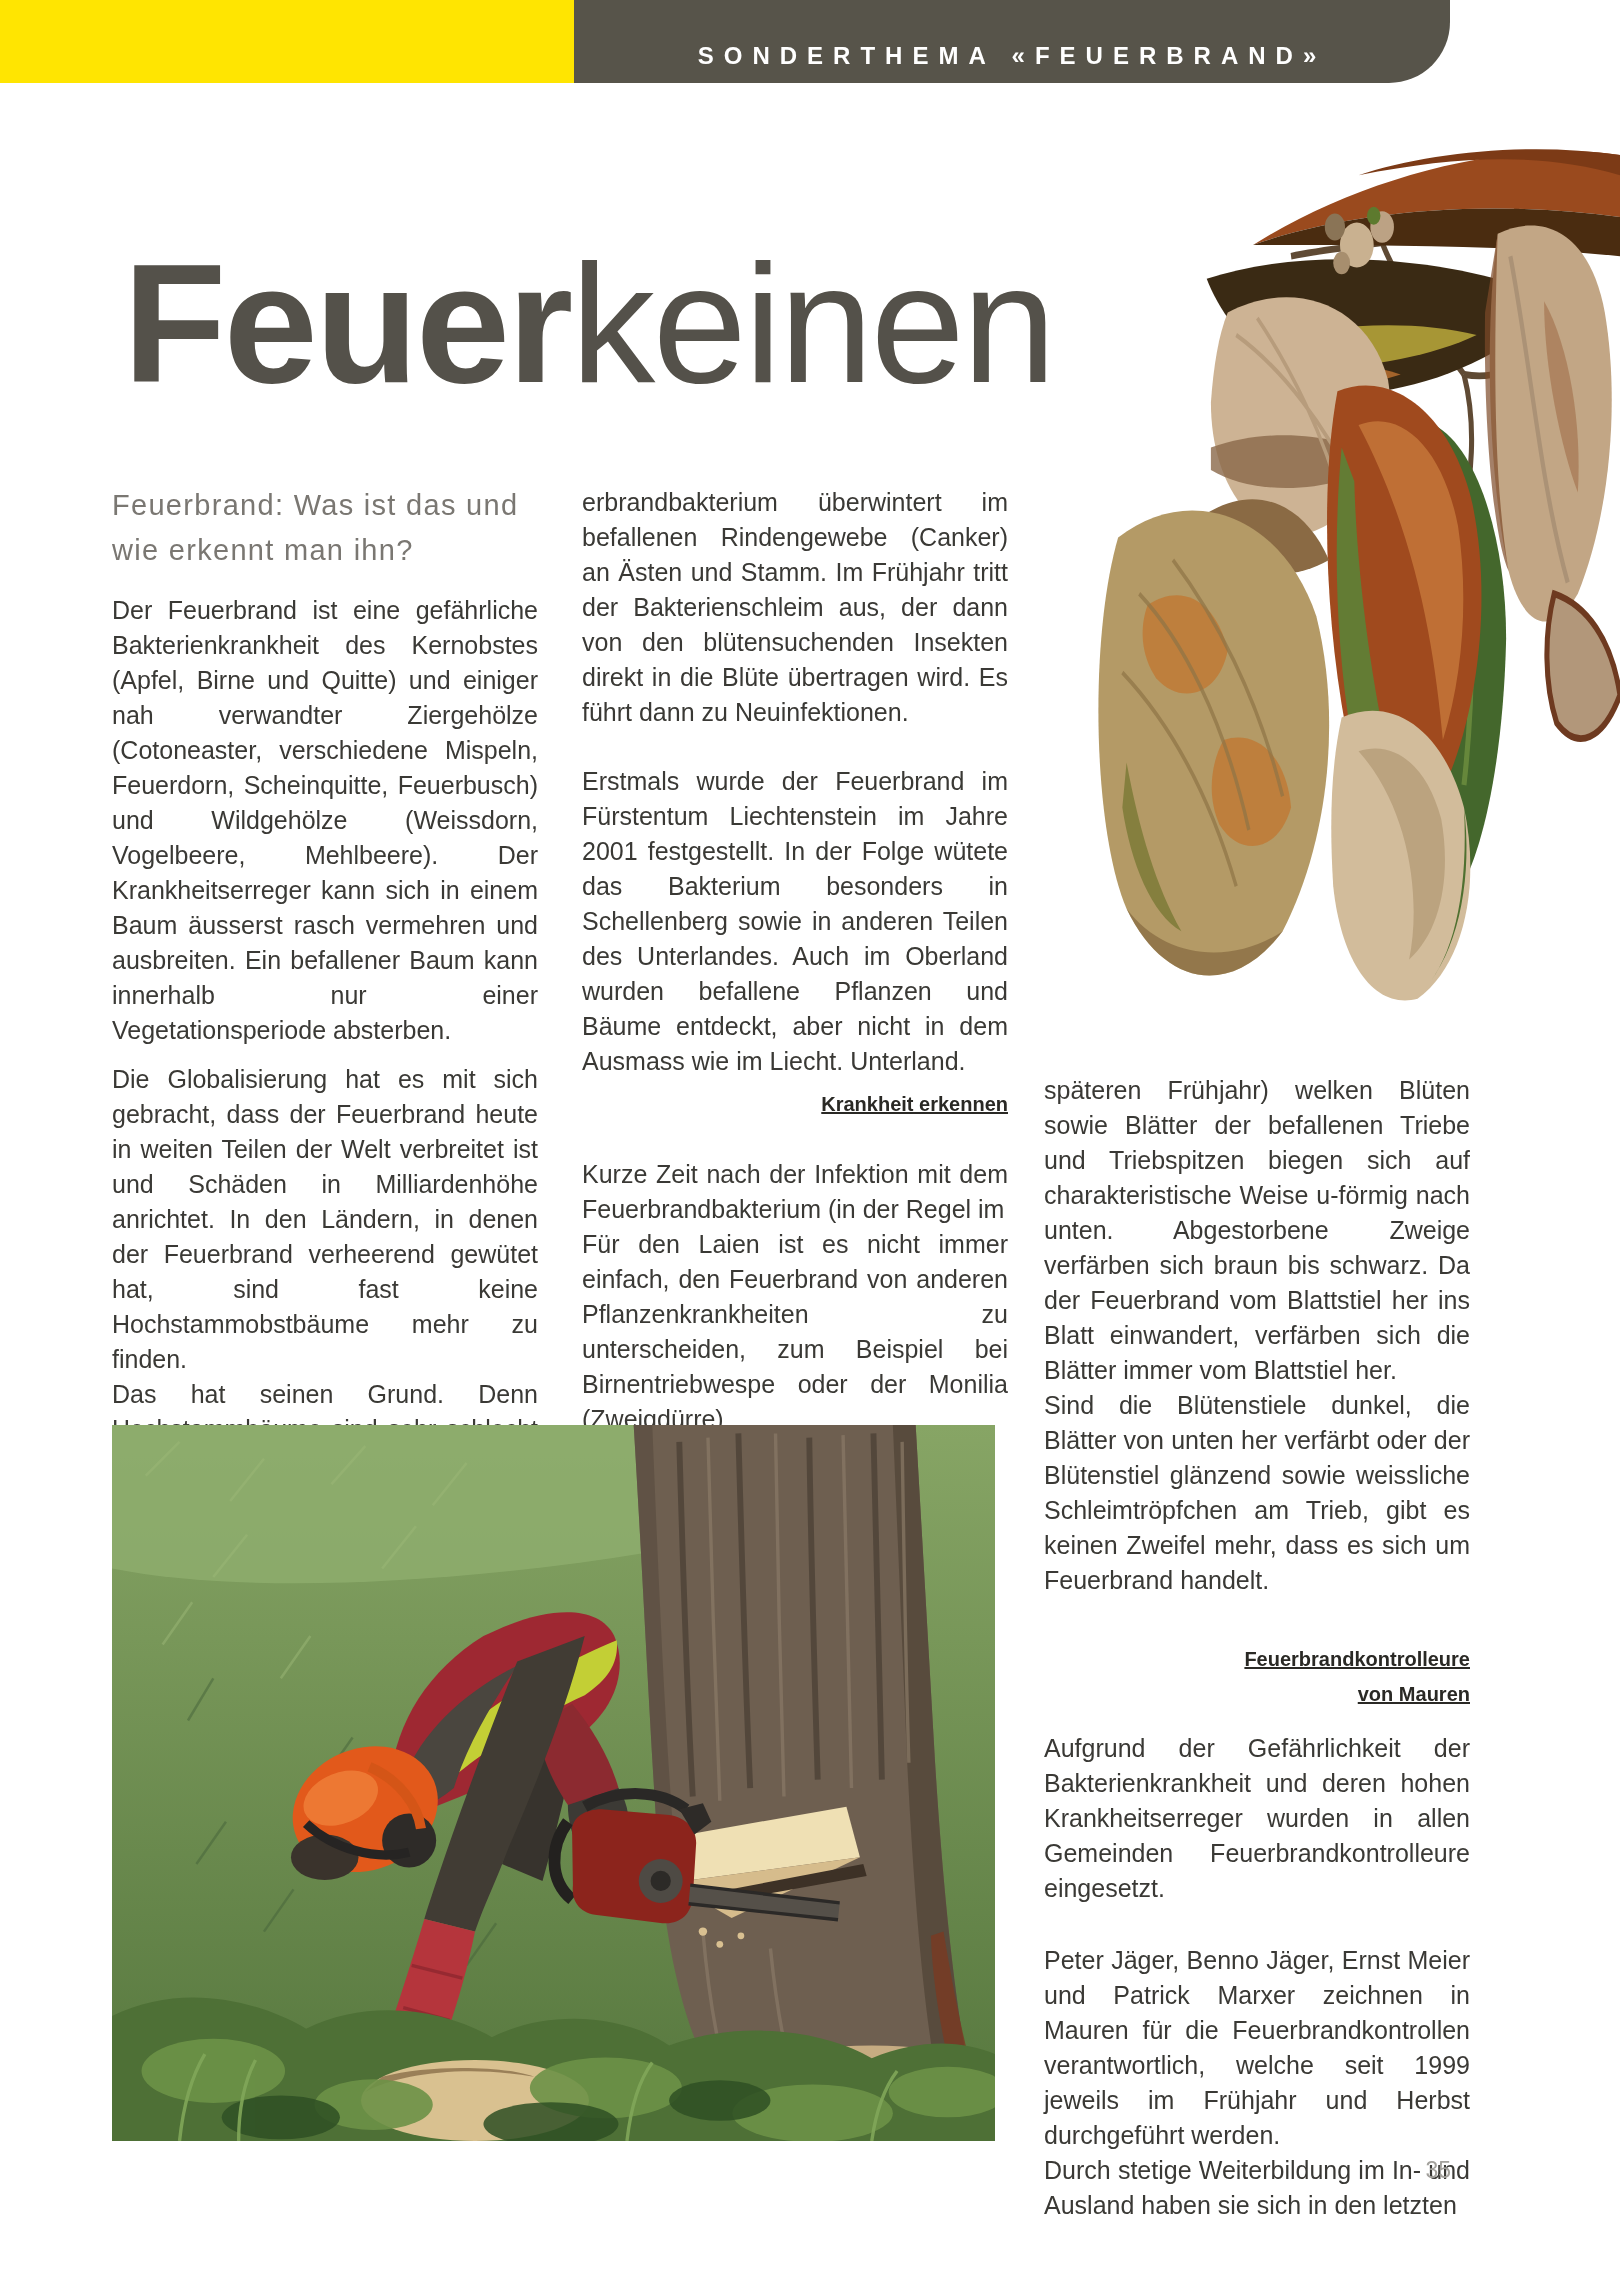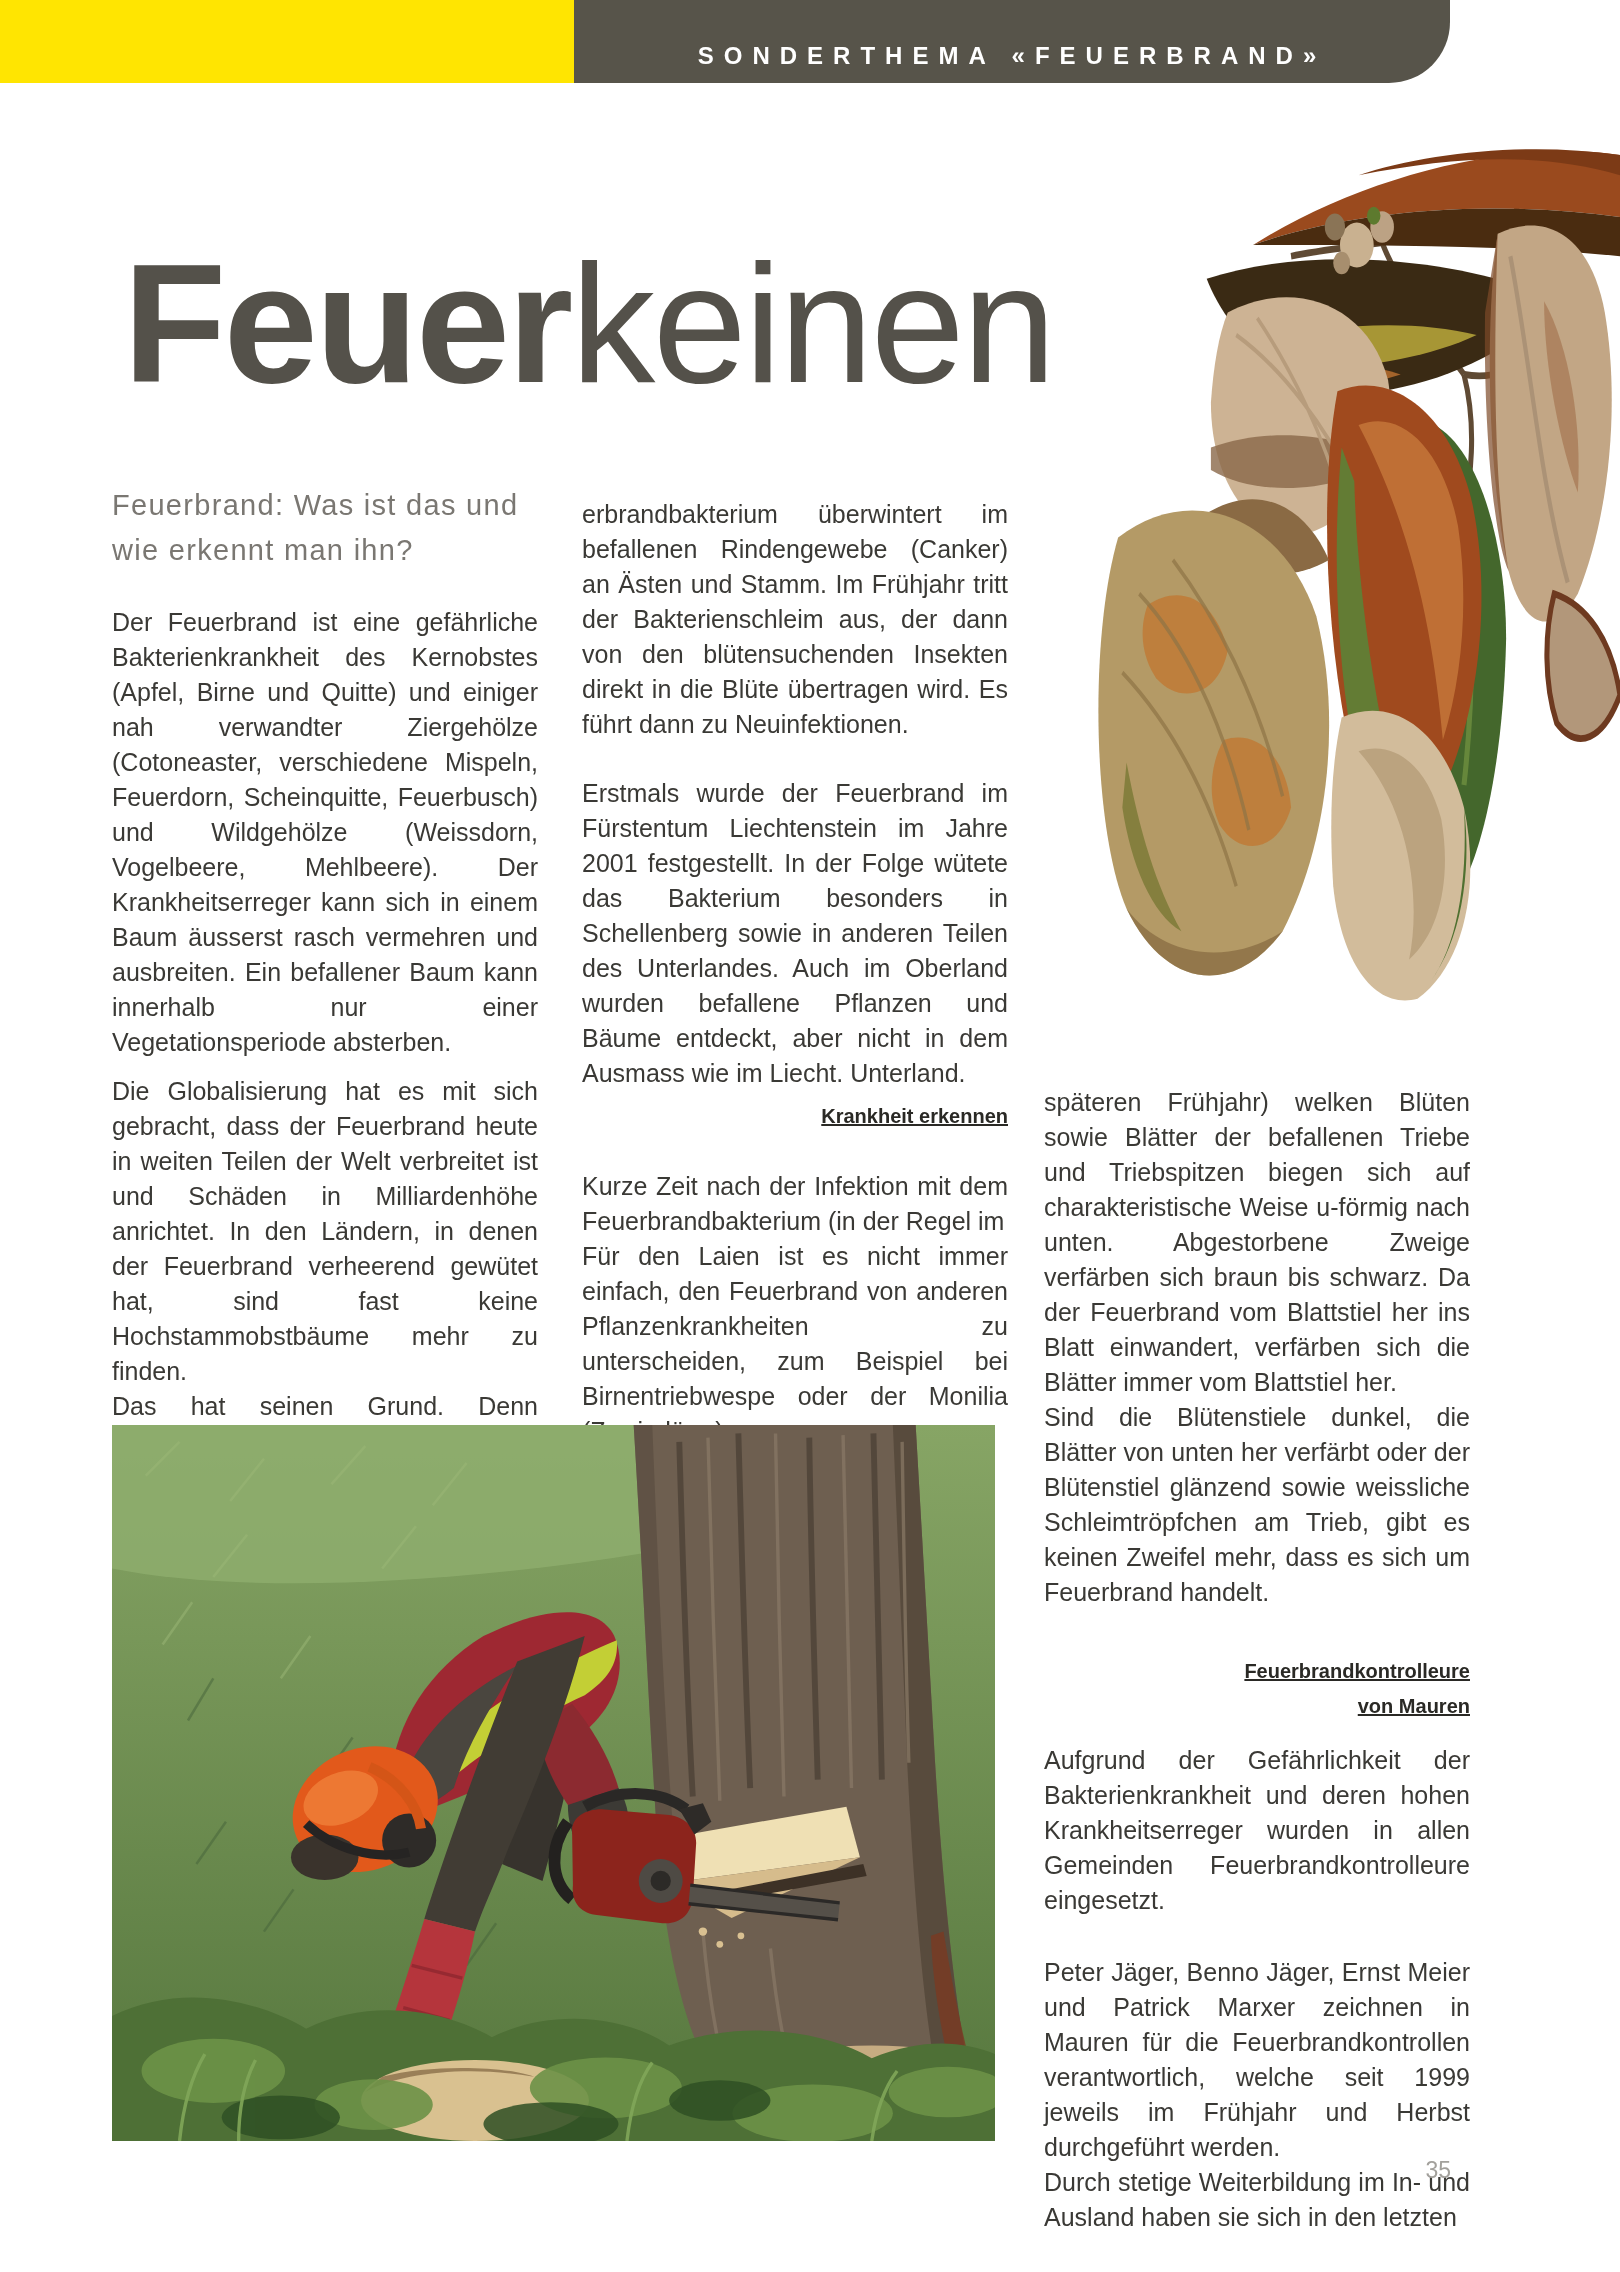--- a/index.html
+++ b/index.html
@@ -19,21 +19,21 @@
               letter-spacing:-2.5px;white-space:nowrap;}
   #page-title .t-bold{font-weight:bold;}
   #page-title .t-light{font-weight:400;}
 
   
   #lead{left:112px;top:483px;width:443px;font-size:29px;line-height:45px;
         color:#7a7772;letter-spacing:1.3px;}
 
   
   .col{width:426px;font-size:25px;line-height:35px;text-align:justify;
-       color:#3a3935;hyphens:manual;margin-top:12px;}
+       color:#3a3935;hyphens:manual;}
   .col p{margin:0;}
   .col h3{margin:0;font-size:20px;line-height:35px;color:#2a2925;font-weight:bold;text-align:right;text-decoration:underline;}
   #col1{left:112px;top:593px;}
   #col2{left:582px;top:485px;}
   #col3{left:1044px;top:1073px;}
 
   
   #leaves-photo{left:1038px;top:110px;width:582px;height:945px;}
   #chainsaw-photo{left:112px;top:1425px;width:883px;height:716px;}
   #leaves-photo svg,#chainsaw-photo svg{display:block;width:100%;height:100%;}

